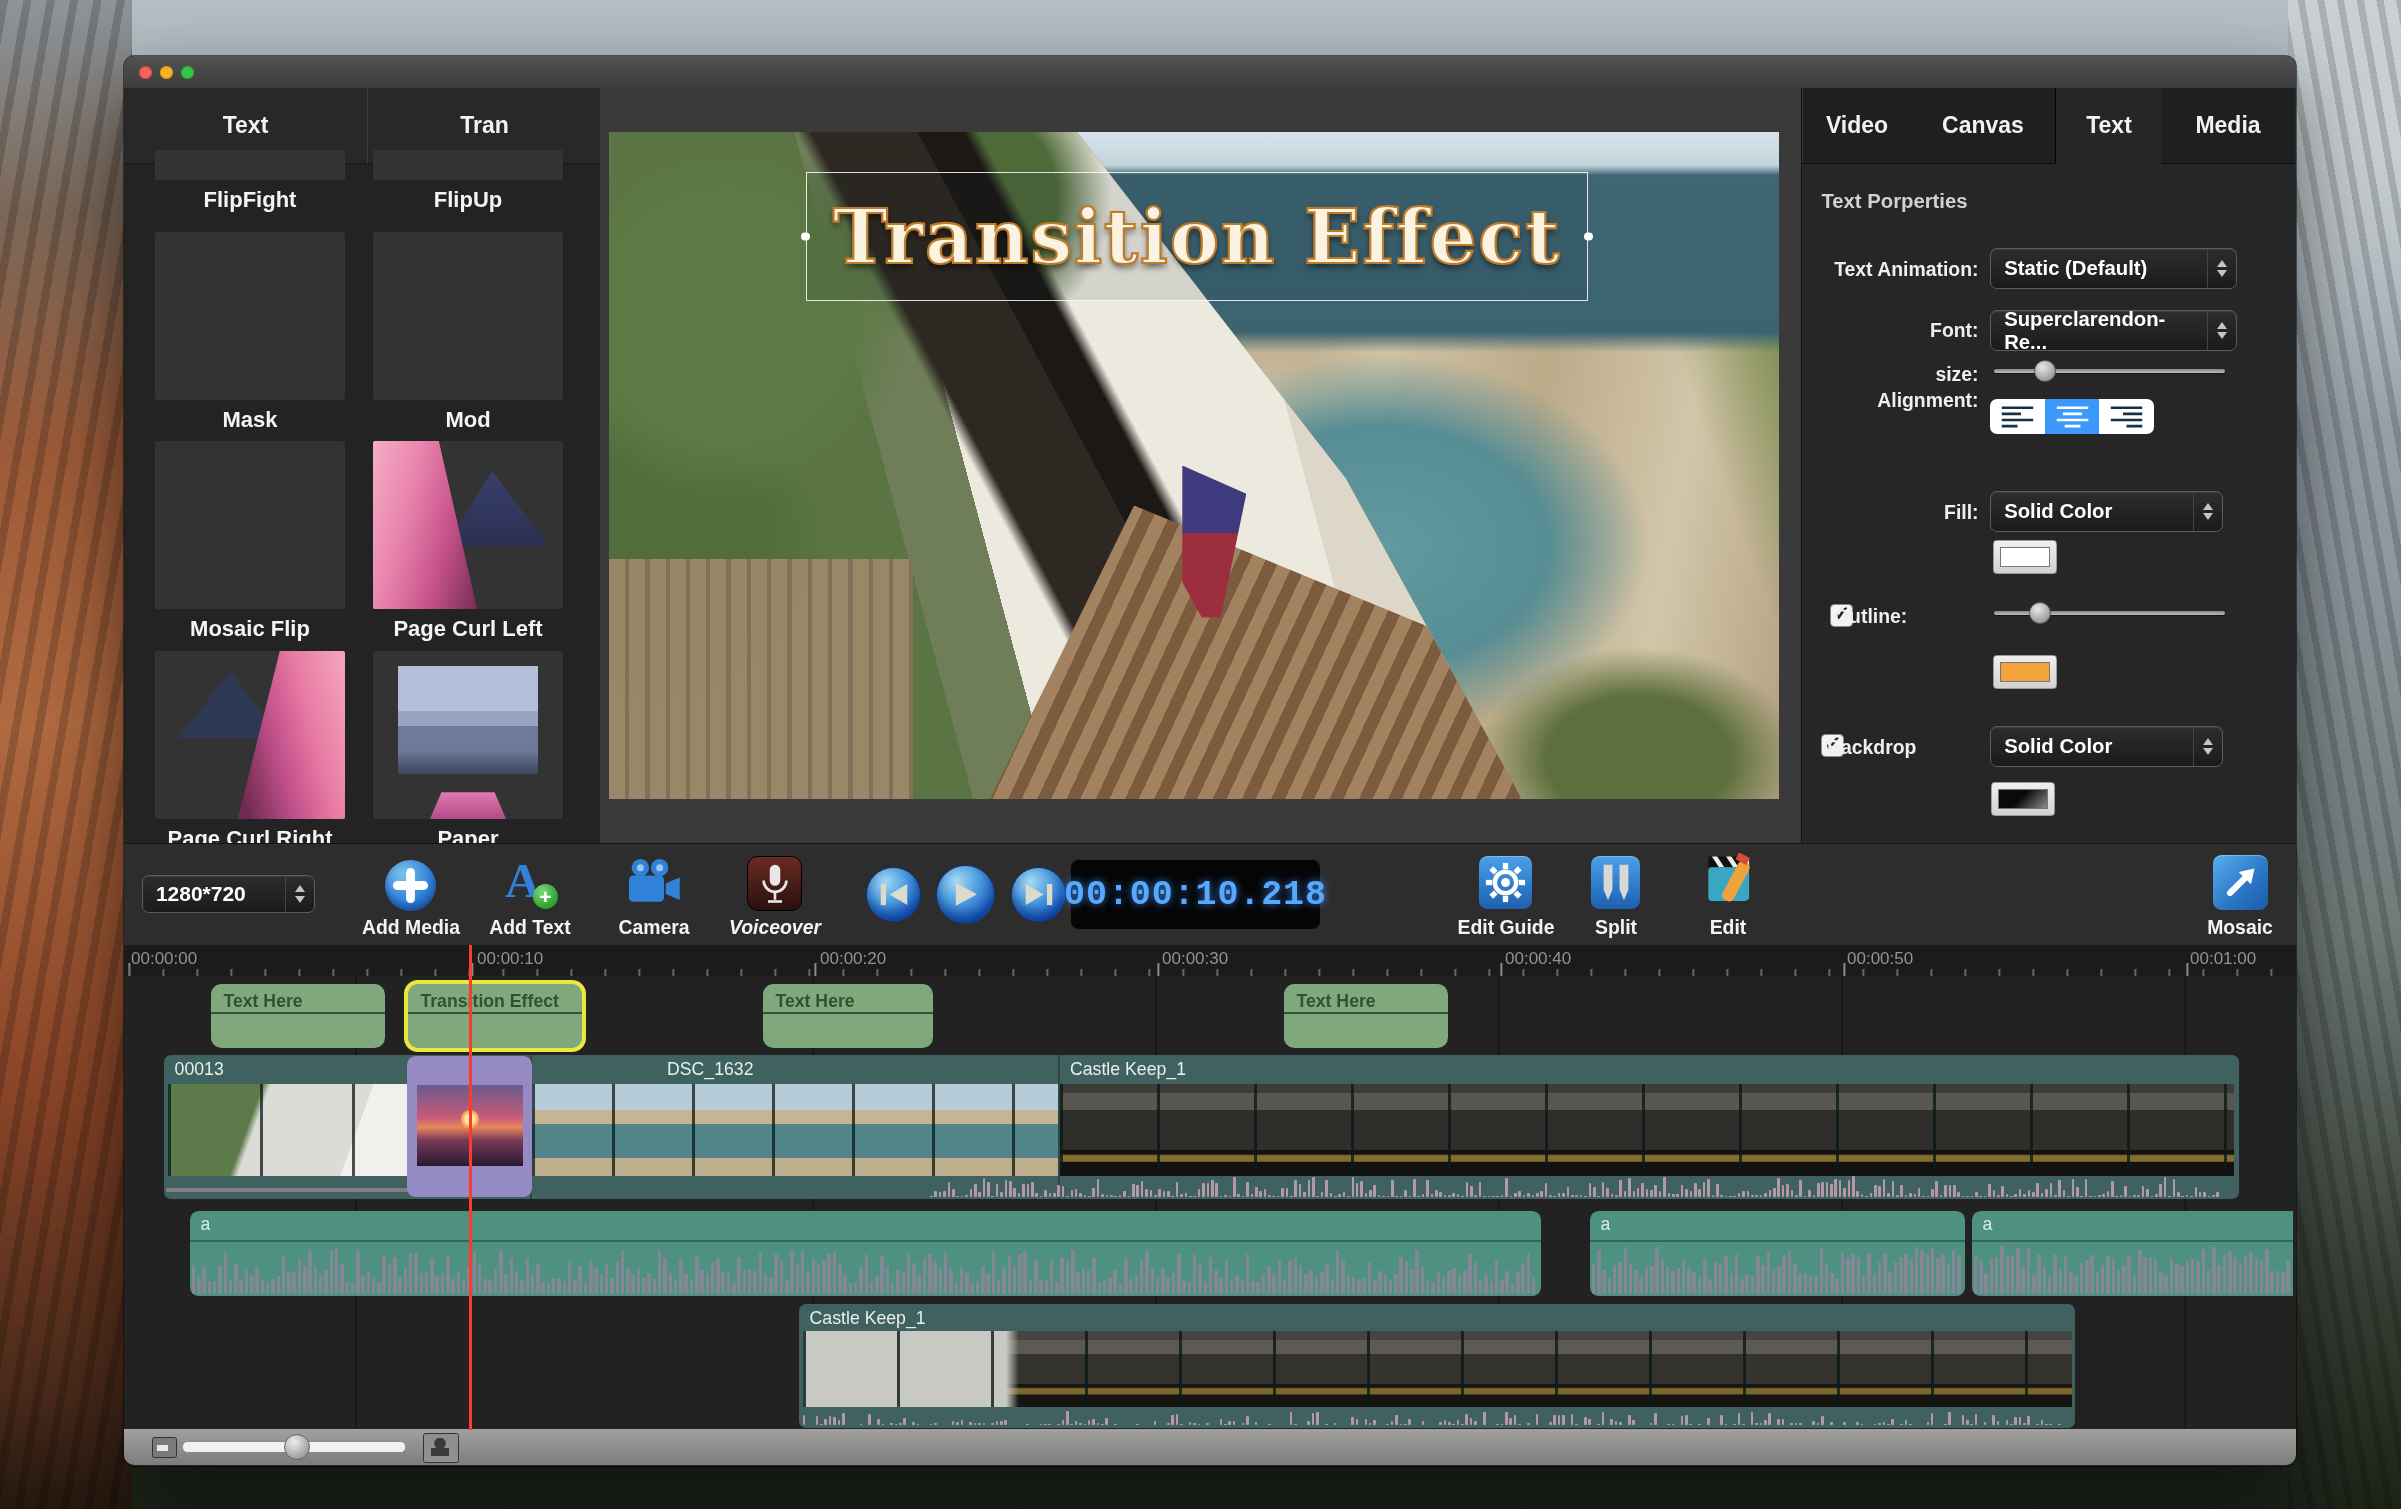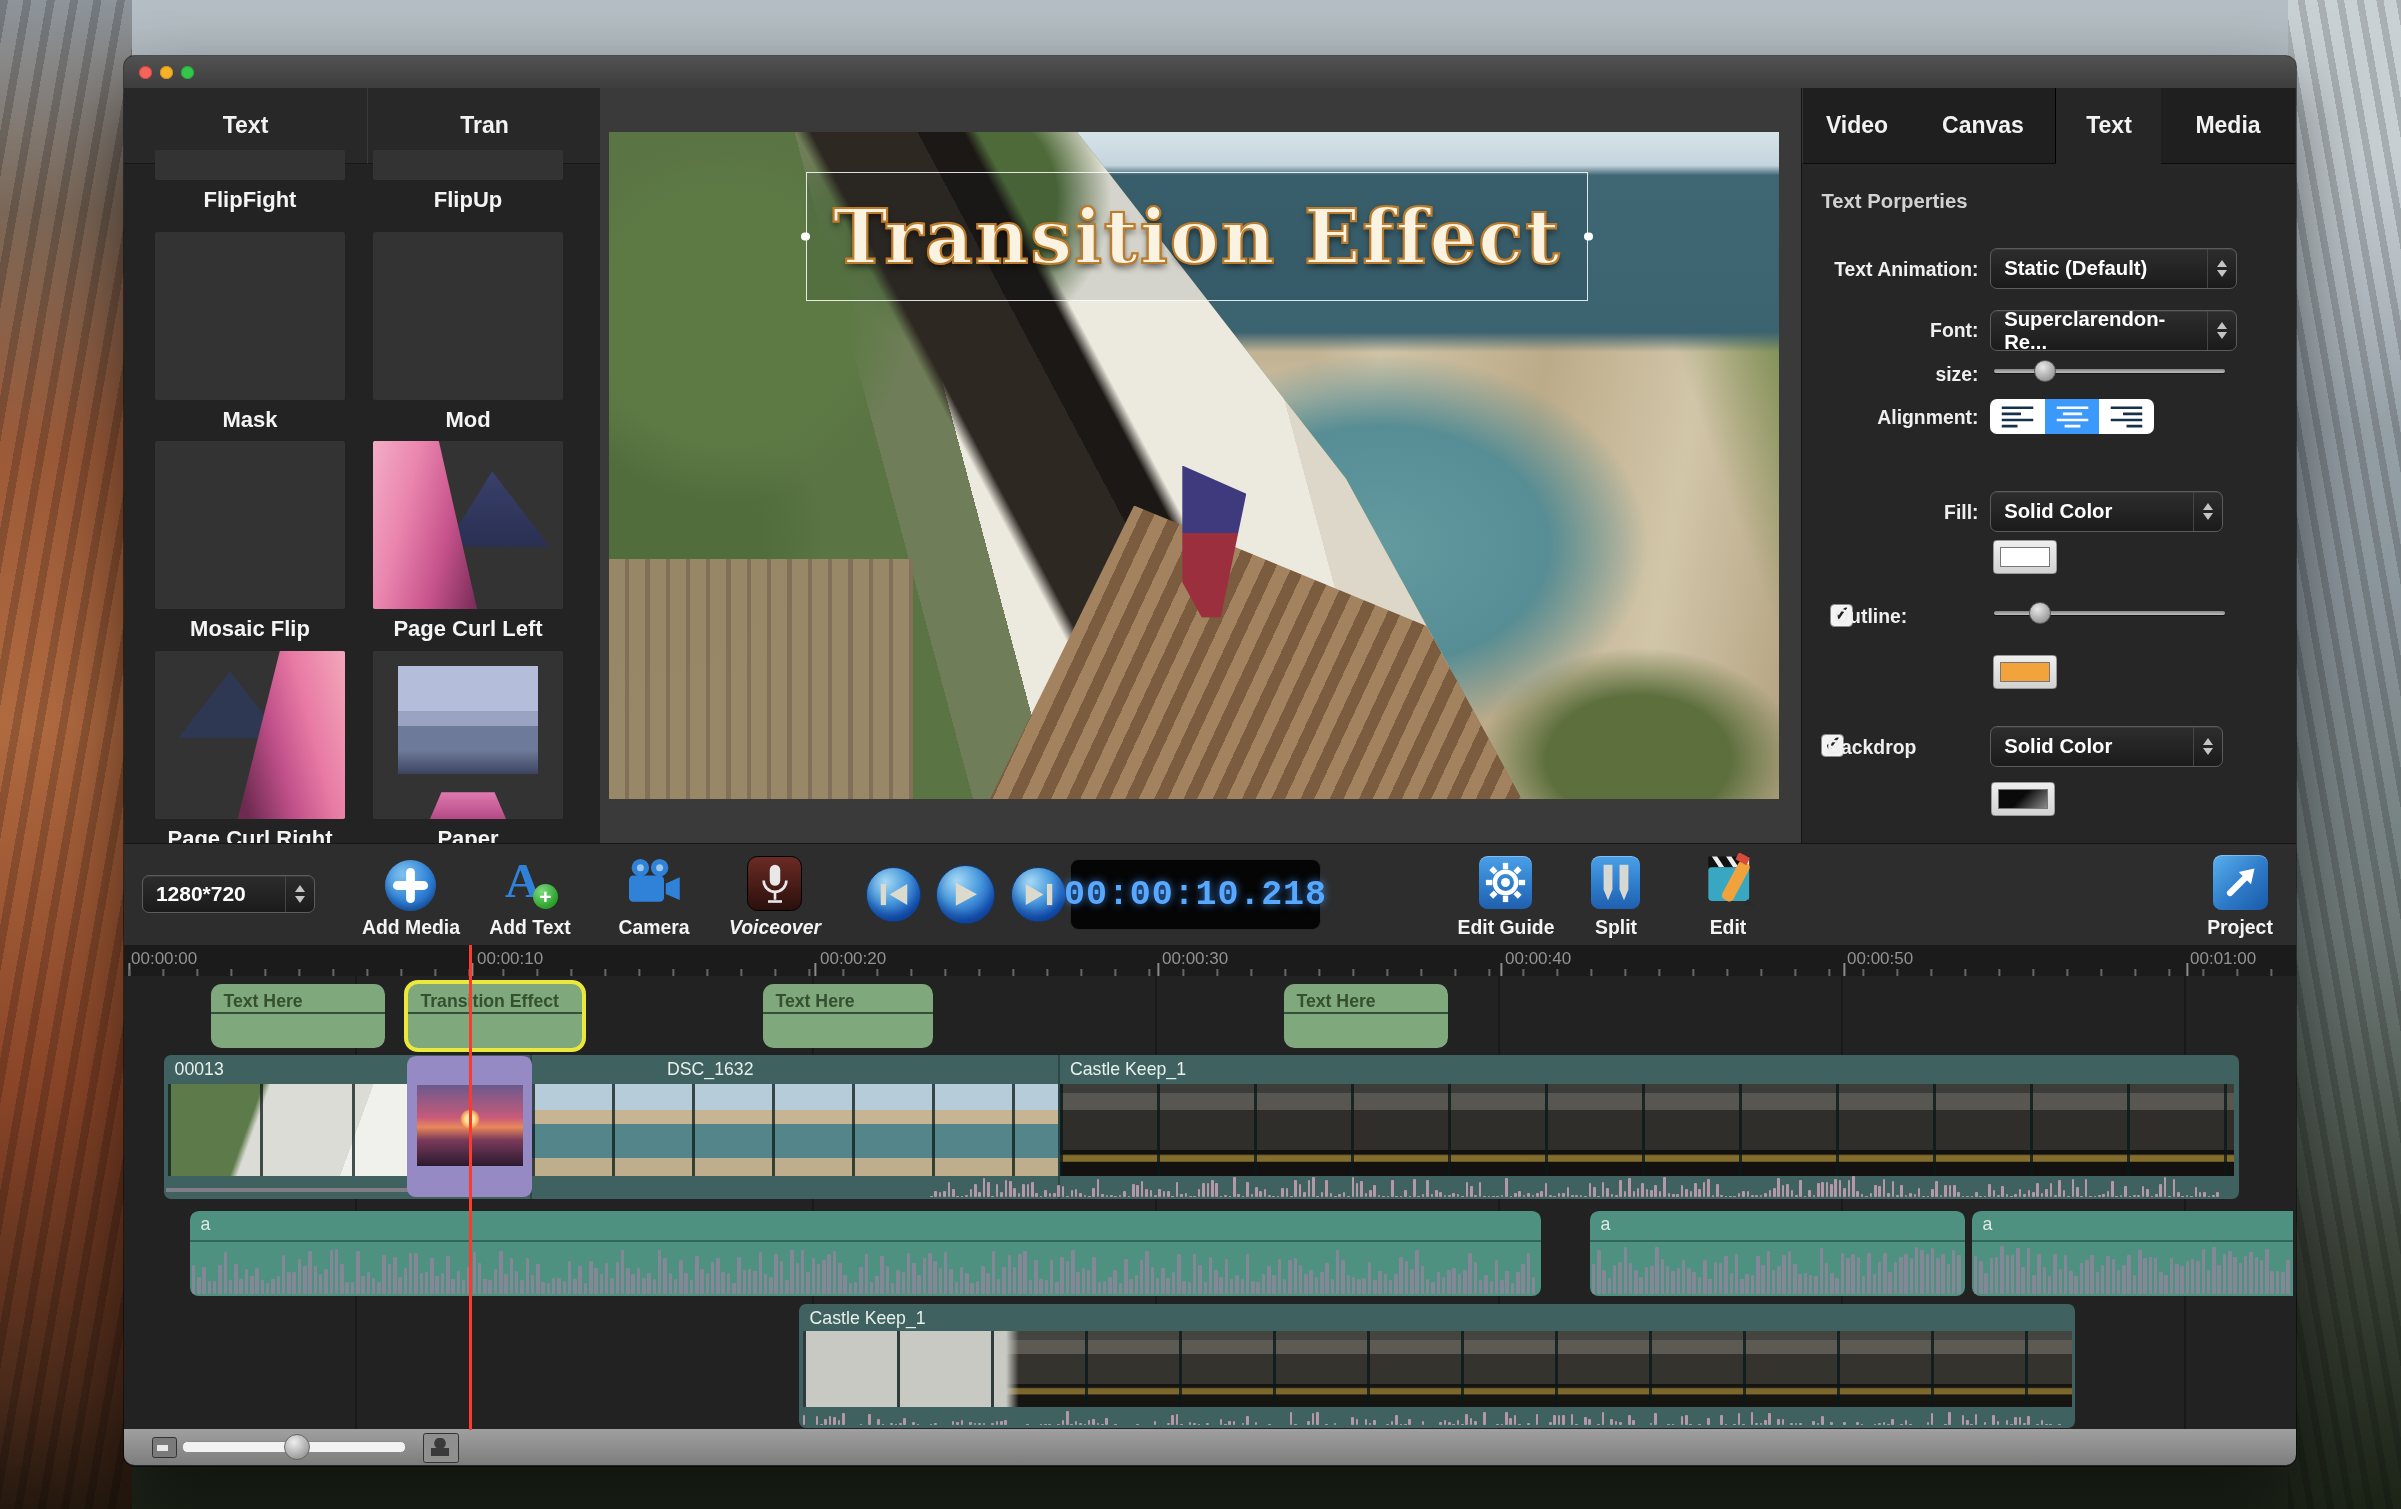--- a/index.html
+++ b/index.html
@@ -325,21 +325,21 @@
           <i class="arr-dn"></i>
         </span>
     </div>
 
     <div class="plabel" style="left:26.5px;top:275px;">size:</div>
     <div class="hslider" style="left:192px;top:272px;width:231px;">
       <div class="track"></div>
       <div class="knob" style="left:40px;"></div>
     </div>
 
-    <div class="plabel" style="left:26.5px;top:318px;">Alignment:</div>
+    <div class="plabel" style="left:26.5px;top:301px;">Alignment:</div>
     <div class="alignment">
       <div class="alseg">
         <svg class="icsvg" width="35" height="23" viewBox="0 0 40 26">
           <g stroke="#16324a" stroke-width="3">
               <line x1="2" y1="3" x2="38" y2="3"></line>
               <line x1="2" y1="10" x2="24" y2="10"></line>
               <line x1="2" y1="17" x2="38" y2="17"></line>
               <line x1="2" y1="24" x2="20" y2="24"></line>
             </g>
         </svg>
@@ -512,21 +512,21 @@
       </svg>
     </div>
     <div class="tb-label" style="left:1604px;top:72px;">Edit</div>
 
     <div class="sqbtn" style="left:2089px;top:10.6px;width:55px;height:55px;background:linear-gradient(135deg,#5ab0ee,#2d7ac8 55%,#1a5aa8);">
       <svg class="icsvg" width="35" height="35" viewBox="0 0 40 40">
         <line x1="8" y1="32" x2="26" y2="14" stroke="#fff" stroke-width="7" stroke-linecap="round"></line>
         <polygon points="18,8 36,4 32,22" fill="#fff"></polygon>
       </svg>
     </div>
-    <div class="tb-label" style="left:2116px;top:72px;">Project</div>
+    <div class="tb-label" style="left:2116px;top:72px;">Mosaic</div>
   </div>
 
   <div class="abs ruler">
     <div class="rlabel" style="left:7px;">00:00:00</div>
     <div class="rlabel" style="left:353px;">00:00:10</div>
     <div class="rlabel" style="left:696px;">00:00:20</div>
     <div class="rlabel" style="left:1038px;">00:00:30</div>
     <div class="rlabel" style="left:1381px;text-align:right;">00:00:40</div>
     <div class="rlabel" style="left:1723px;">00:00:50</div>
     <div class="rlabel" style="left:2066px;">00:01:00</div>

